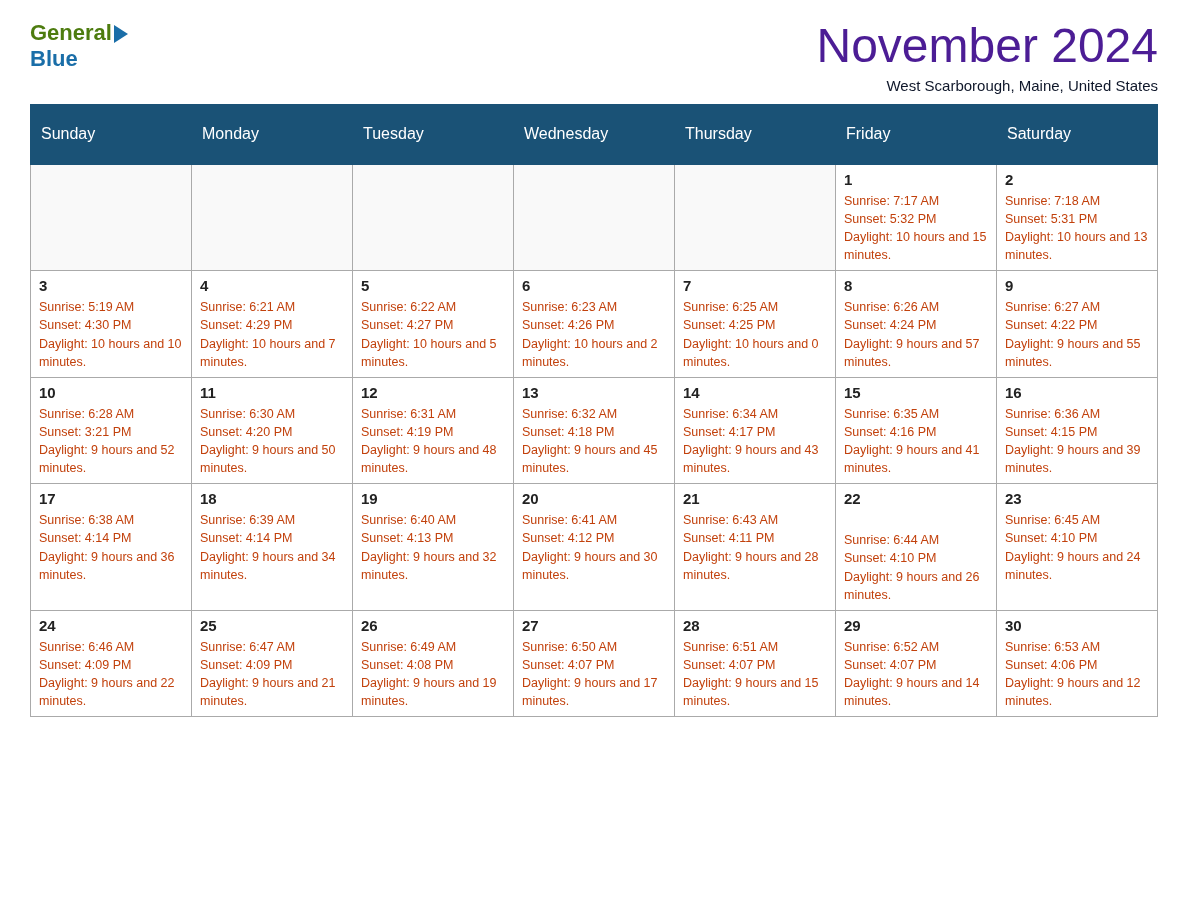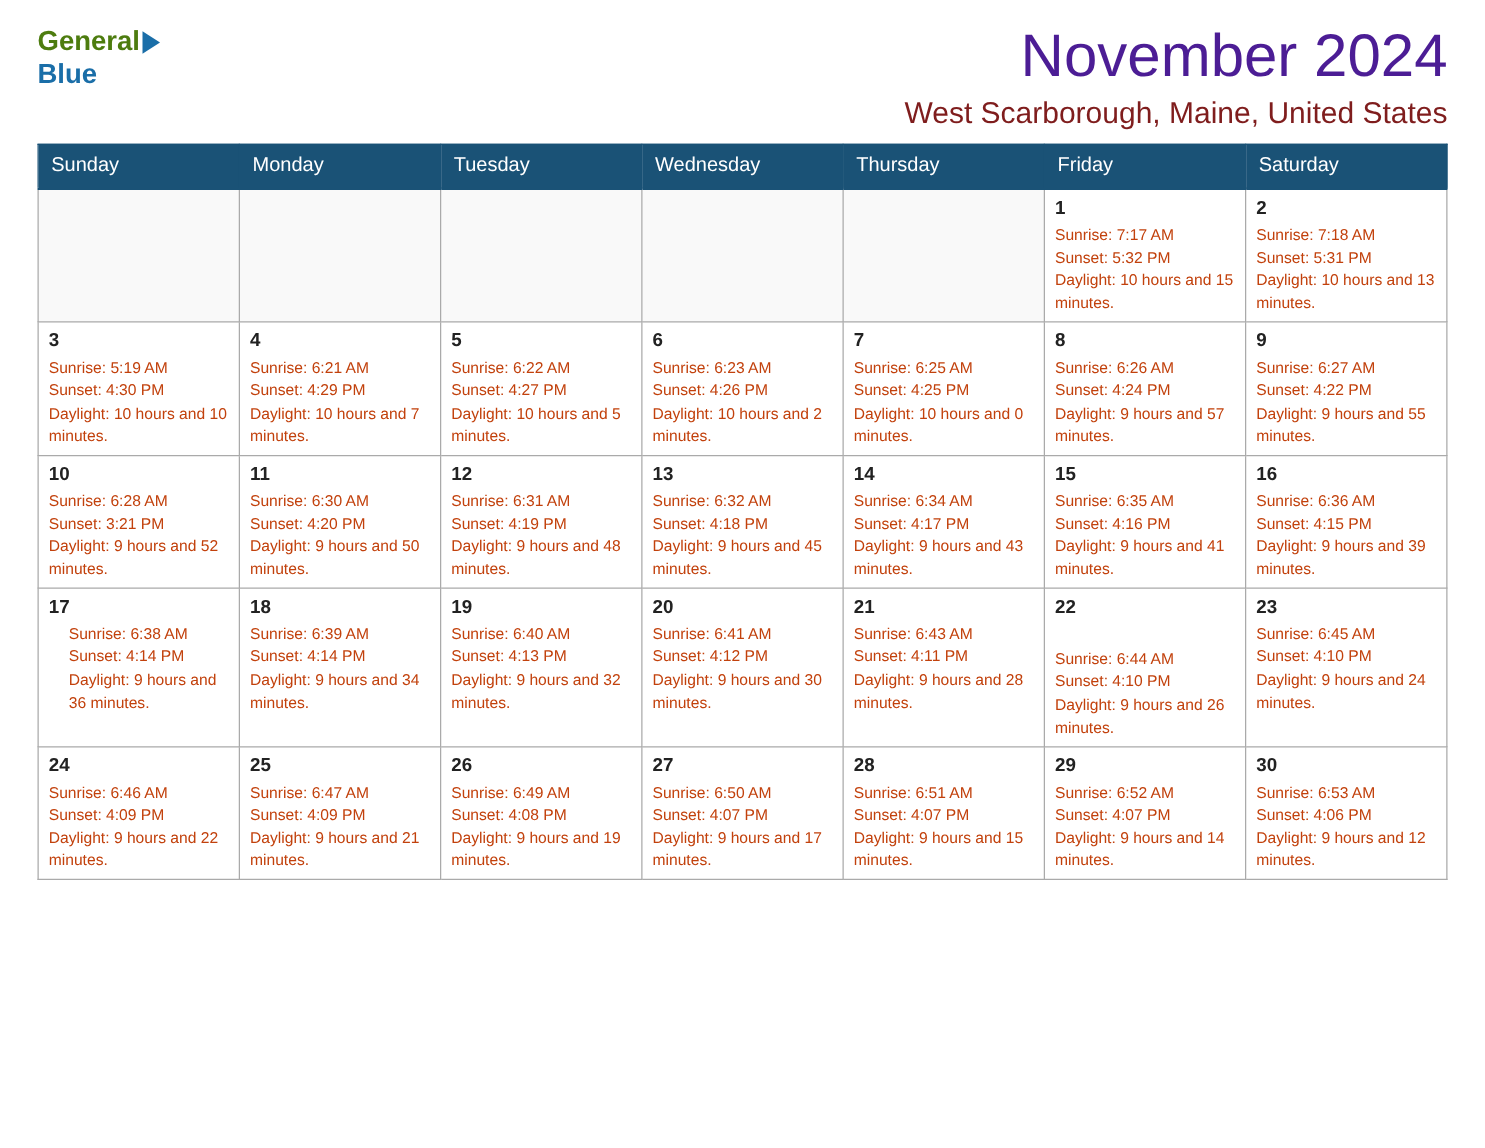--- a/index.html
+++ b/index.html
@@ -47,34 +47,34 @@
     .title-section {
       text-align: right;
     }
     .month-title {
       font-size: 48px;
       font-weight: normal;
       color: #4c1d95;
       line-height: 1.1;
     }
     .location-title {
-      font-size: 24px;
-      color: #7f1d1d;
+      font-size: 15px;
+      color: #0f172a;
       margin-top: 4px;
     }
     .calendar {
       width: 100%;
       border-collapse: collapse;
       margin-top: 10px;
     }
     .calendar th {
       background-color: #1a5276;
       color: #fff;
       text-align: left;
-      padding: 8px 10px;
+      padding: 20px 10px;
       font-size: 16px;
       font-weight: normal;
       border: 1px solid #1a5276;
     }
     .calendar td {
       vertical-align: top;
       border: 1px solid #aaa;
       padding: 6px 8px;
       width: 14.28%;
       min-height: 100px;
@@ -230,21 +230,21 @@
         <td>
           <span class="day-number">16</span>
           <div class="day-info" style="white-space: pre-line;">Sunrise: 6:36 AM
 Sunset: 4:15 PM
 Daylight: 9 hours and 39 minutes.</div>
         </td>
       </tr>
       <tr>
         <td>
           <span class="day-number">17</span>
-          <div class="day-info" style="white-space: pre-line; margin-left: 16px;">Sunrise: 6:38 AM
+          <div class="day-info" style="white-space: pre-line;">Sunrise: 6:38 AM
 Sunset: 4:14 PM
 Daylight: 9 hours and 36 minutes.</div>
         </td>
         <td>
           <span class="day-number">18</span>
           <div class="day-info" style="white-space: pre-line;">Sunrise: 6:39 AM
 Sunset: 4:14 PM
 Daylight: 9 hours and 34 minutes.</div>
         </td>
         <td>

